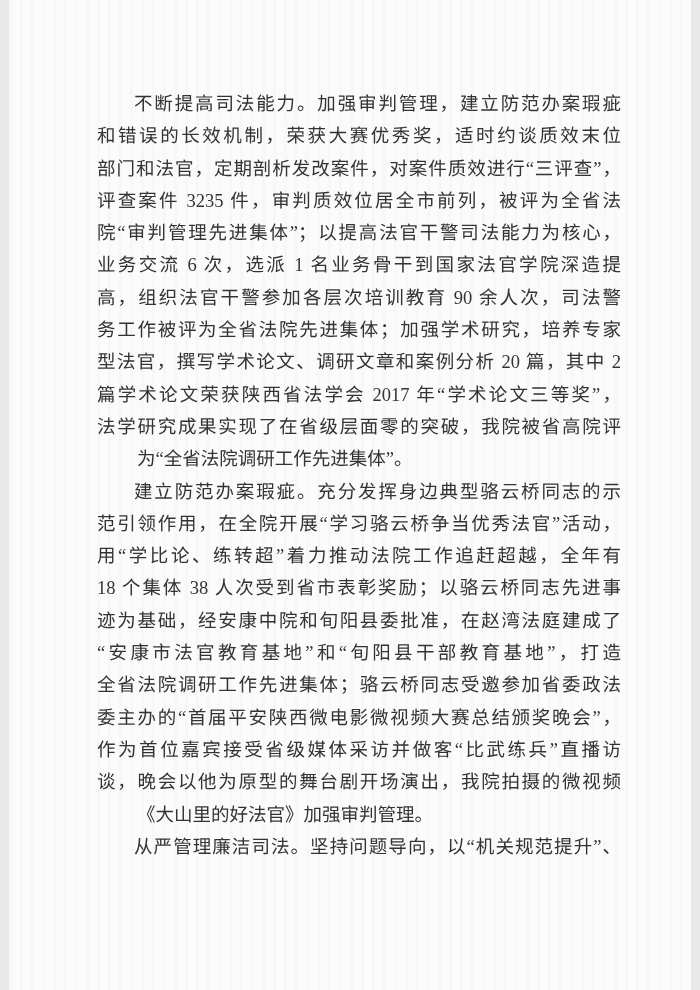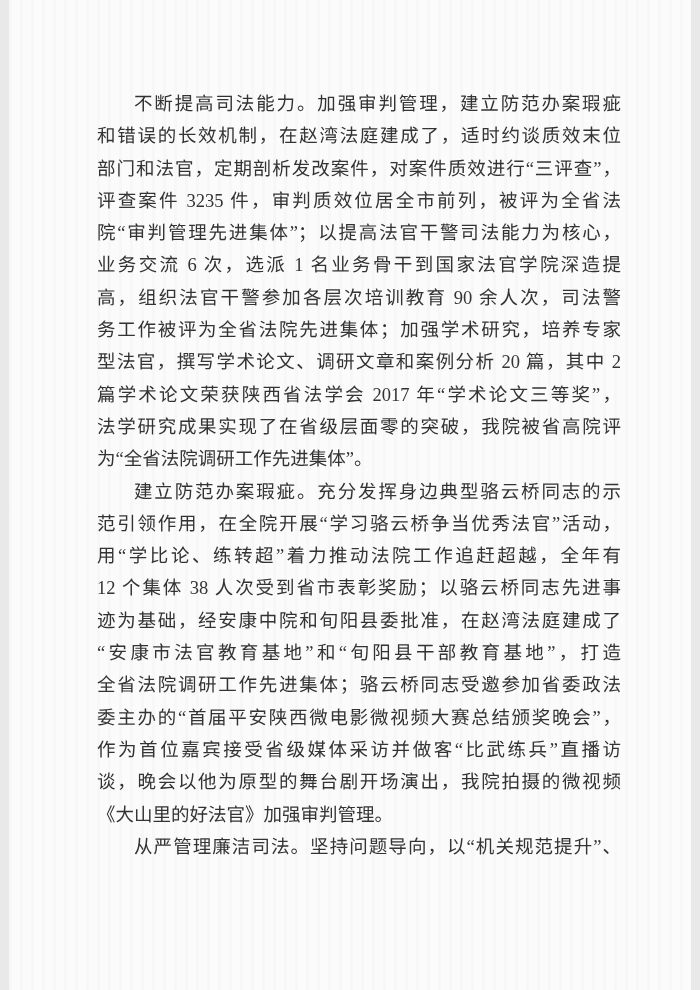--- a/index.html
+++ b/index.html
@@ -42,46 +42,47 @@
     height: 32.3px;
     overflow: hidden;
   }
   
   .para .line:first-child {
     text-indent: 2em;
   }
   
   .para.complete .line:last-child {
     text-align-last: left;
+    margin-left: 40px;
   }
 </style>
 </head>
 <body>
 
 <div class="scan-page" style="background-color: rgb(251, 251, 251);">
   <div class="text-block" style="color: rgb(51, 51, 51);">
       <div class="para complete">
         <div class="line">不断提高司法能力。加强审判管理，建立防范办案瑕疵</div>
-        <div class="line">和错误的长效机制，在赵湾法庭建成了，适时约谈质效末位</div>
+        <div class="line">和错误的长效机制，荣获大赛优秀奖，适时约谈质效末位</div>
         <div class="line">部门和法官，定期剖析发改案件，对案件质效进行“三评查”，</div>
         <div class="line">评查案件 3235 件，审判质效位居全市前列，被评为全省法</div>
         <div class="line">院“审判管理先进集体”；以提高法官干警司法能力为核心，</div>
         <div class="line">业务交流 6 次，选派 1 名业务骨干到国家法官学院深造提</div>
         <div class="line">高，组织法官干警参加各层次培训教育 90 余人次，司法警</div>
         <div class="line">务工作被评为全省法院先进集体；加强学术研究，培养专家</div>
         <div class="line">型法官，撰写学术论文、调研文章和案例分析 20 篇，其中 2</div>
         <div class="line">篇学术论文荣获陕西省法学会 2017 年“学术论文三等奖”，</div>
         <div class="line">法学研究成果实现了在省级层面零的突破，我院被省高院评</div>
         <div class="line">为“全省法院调研工作先进集体”。</div>
       </div>
       <div class="para complete">
         <div class="line">建立防范办案瑕疵。充分发挥身边典型骆云桥同志的示</div>
         <div class="line">范引领作用，在全院开展“学习骆云桥争当优秀法官”活动，</div>
         <div class="line">用“学比论、练转超”着力推动法院工作追赶超越，全年有</div>
-        <div class="line">12 个集体 38 人次受到省市表彰奖励；以骆云桥同志先进事</div>
+        <div class="line">18 个集体 38 人次受到省市表彰奖励；以骆云桥同志先进事</div>
         <div class="line">迹为基础，经安康中院和旬阳县委批准，在赵湾法庭建成了</div>
         <div class="line">“安康市法官教育基地”和“旬阳县干部教育基地”，打造</div>
         <div class="line">全省法院调研工作先进集体；骆云桥同志受邀参加省委政法</div>
         <div class="line">委主办的“首届平安陕西微电影微视频大赛总结颁奖晚会”，</div>
         <div class="line">作为首位嘉宾接受省级媒体采访并做客“比武练兵”直播访</div>
         <div class="line">谈，晚会以他为原型的舞台剧开场演出，我院拍摄的微视频</div>
         <div class="line">《大山里的好法官》加强审判管理。</div>
       </div>
       <div class="para">
         <div class="line">从严管理廉洁司法。坚持问题导向，以“机关规范提升”、</div>

